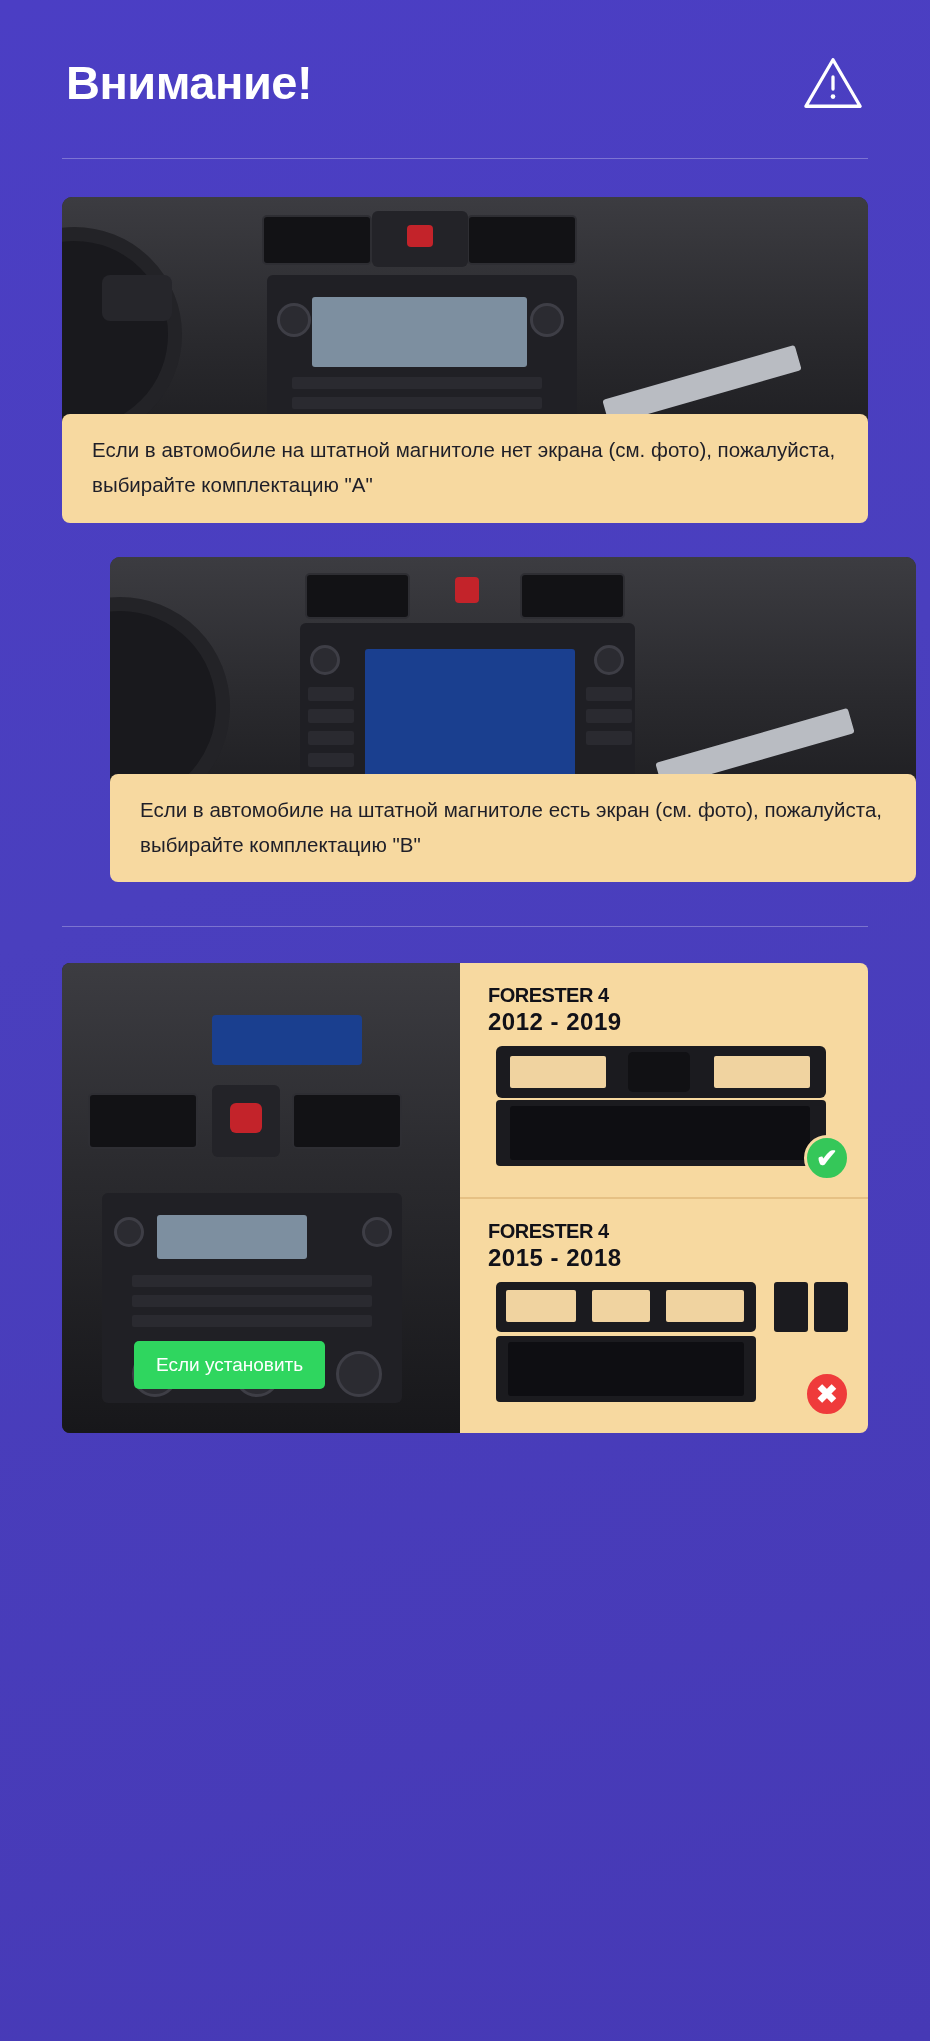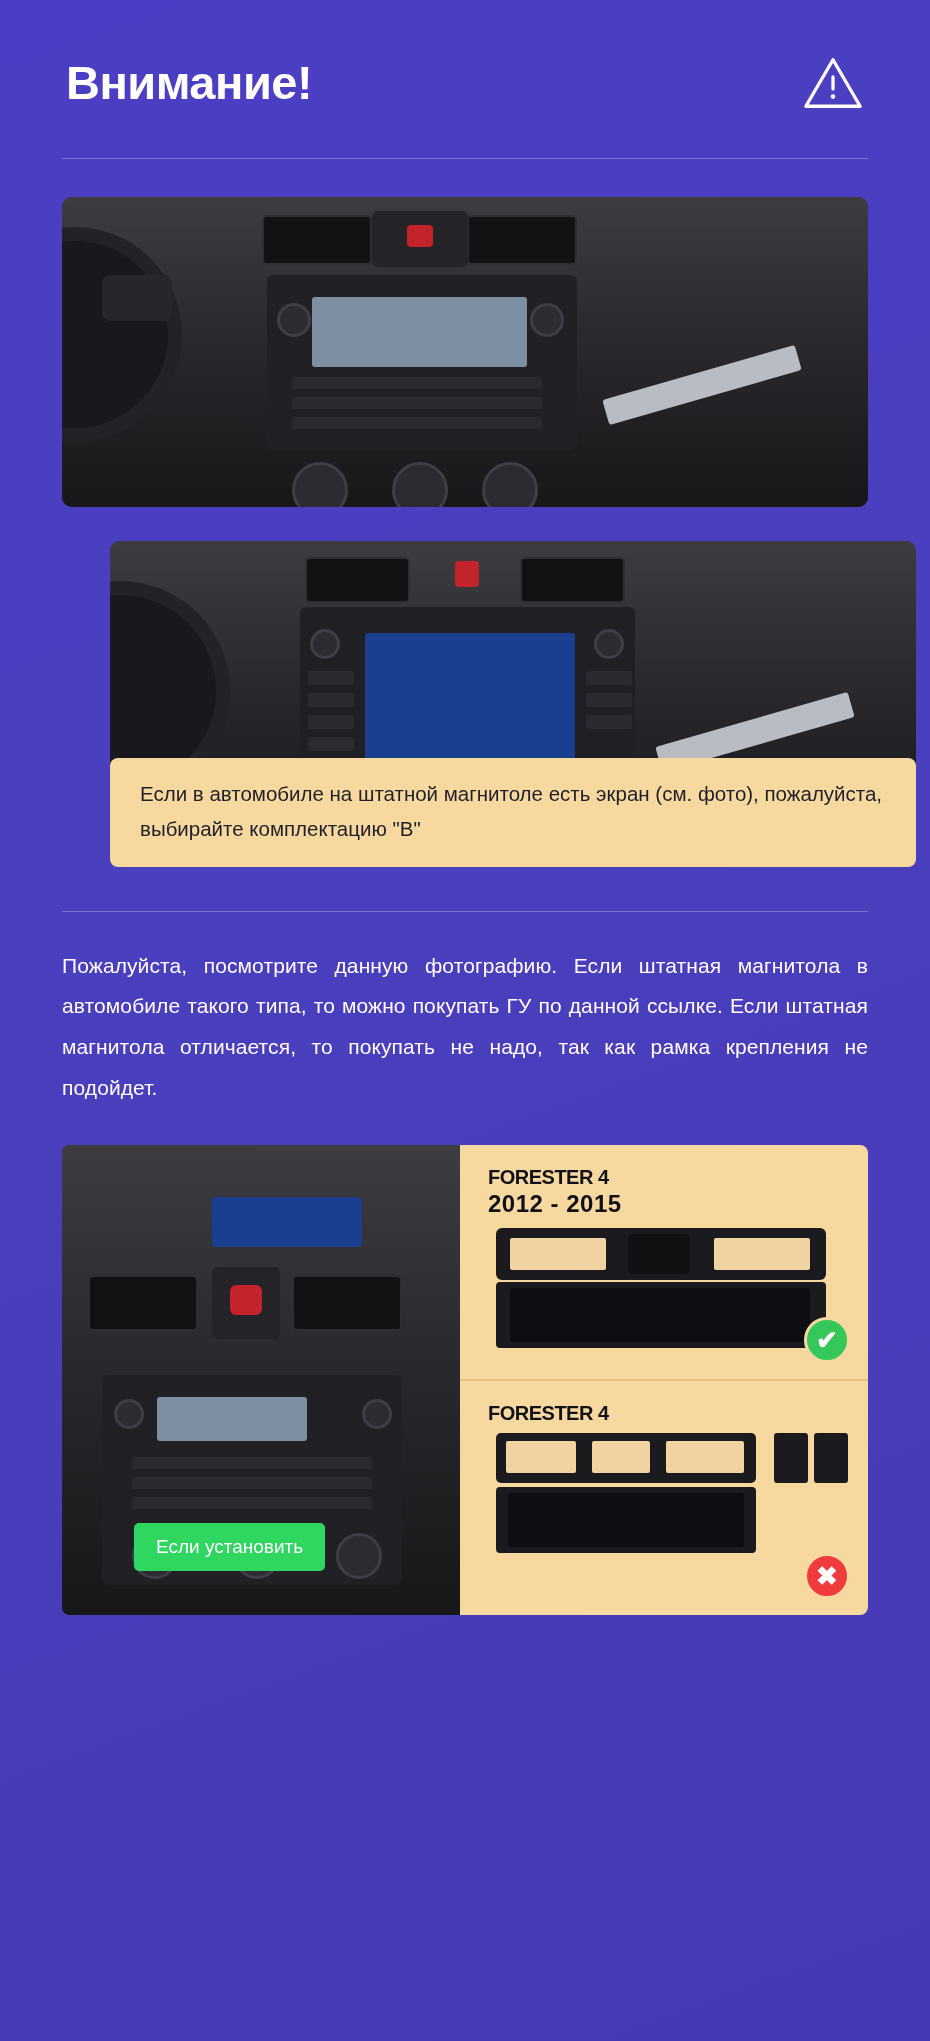--- a/index.html
+++ b/index.html
@@ -198,20 +198,21 @@
         <div class="knob" style="left:468px; top:106px; width:34px; height:34px;"></div>
         <div class="btn" style="left:230px; top:180px; width:250px; height:12px;"></div>
         <div class="btn" style="left:230px; top:200px; width:250px; height:12px;"></div>
         <div class="btn" style="left:230px; top:220px; width:250px; height:12px;"></div>
         <div class="knob" style="left:230px; top:265px; width:56px; height:56px;"></div>
         <div class="knob" style="left:330px; top:265px; width:56px; height:56px;"></div>
         <div class="knob" style="left:420px; top:265px; width:56px; height:56px;"></div>
         <div class="strip" style="left:540px; top:175px; width:200px; height:26px; transform:rotate(-16deg); background:#b9bcc2;"></div>
       </div>
     </div>
+    <div class="caption">Если в автомобиле на штатной магнитоле нет экрана (см. фото), пожалуйста, выбирайте комплектацию "A"</div>
   </div>
 
   <div class="photo-block" style="margin-top:34px;padding-left:48px;">
     <div class="photo">
       <div class="dash">
         <div class="bg"></div>
         <div class="wheel" style="left:-100px; top:40px; width:220px; height:220px;"></div>
         <div class="vent" style="left:195px; top:16px; width:105px; height:46px;"></div>
         <div class="vent" style="left:410px; top:16px; width:105px; height:46px;"></div>
         <div class="hazard" style="left:345px; top:20px; width:24px; height:26px;"></div>
@@ -230,21 +231,20 @@
         <div class="knob" style="left:345px; top:268px; width:54px; height:54px;"></div>
         <div class="knob" style="left:450px; top:268px; width:54px; height:54px;"></div>
         <div class="strip" style="left:545px; top:178px; width:200px; height:26px; transform:rotate(-16deg); background:#b9bcc2;"></div>
       </div>
     </div>
     <div class="caption">Если в автомобиле на штатной магнитоле есть экран (см. фото), пожалуйста, выбирайте комплектацию "B"</div>
   </div>
 
   <div class="intro-divider"></div>
 
-  <div class="intro-text">Пожалуйста, посмотрите данную фотографию. Если штатная магнитола в автомобиле такого типа, то можно покупать ГУ по данной ссылке. Если штатная магнитола отличается, то покупать не надо, так как рамка крепления не подойдет.</div>
 
   <div class="compat">
     <div class="compat-left">
       <div class="dash">
         <div class="bg"></div>
         <div class="screen blue" style="left:150px; top:52px; width:150px; height:50px; border-radius:4px;"></div>
         <div class="vent" style="left:26px; top:130px; width:110px; height:56px;"></div>
         <div class="vent" style="left:230px; top:130px; width:110px; height:56px;"></div>
         <div class="panel" style="left:150px; top:122px; width:68px; height:72px; background:#232328;"></div>
         <div class="hazard" style="left:168px; top:140px; width:32px; height:30px; border-radius:6px;"></div>
@@ -259,34 +259,35 @@
         <div class="knob" style="left:172px; top:388px; width:46px; height:46px;"></div>
         <div class="knob" style="left:274px; top:388px; width:46px; height:46px;"></div>
       </div>
       <div class="install-pill">Если установить</div>
     </div>
 
     <div class="compat-right">
 
       <div class="fit-card">
         <div class="model-name">FORESTER 4</div>
-        <div class="model-years">2012 - 2015</div>
+        <div class="model-years">2012 - 2019</div>
         <div class="unit-art">
           <div class="frame" style="left:8px; top:0px; width:330px; height:52px; border-radius:6px;"></div>
           <div class="beige" style="left:22px; top:10px; width:96px; height:32px;"></div>
           <div class="beige" style="left:226px; top:10px; width:96px; height:32px;"></div>
           <div class="frame" style="left:140px; top:6px; width:62px; height:40px; background:#111114;"></div>
           <div class="frame" style="left:8px; top:54px; width:330px; height:66px; border-radius:4px;"></div>
           <div class="glass" style="left:22px; top:60px; width:300px; height:54px;"></div>
         </div>
         <div class="badge ok">✔</div>
       </div>
 
       <div class="fit-card">
         <div class="model-name">FORESTER 4</div>
+        <div class="model-years">2015 - 2018</div>
         <div class="unit-art">
           <div class="frame" style="left:8px; top:0px; width:260px; height:50px; border-radius:5px;"></div>
           <div class="beige" style="left:18px; top:8px; width:70px; height:32px;"></div>
           <div class="beige" style="left:104px; top:8px; width:58px; height:32px;"></div>
           <div class="beige" style="left:178px; top:8px; width:78px; height:32px;"></div>
           <div class="frame" style="left:286px; top:0px; width:34px; height:50px; border-radius:3px;"></div>
           <div class="frame" style="left:326px; top:0px; width:34px; height:50px; border-radius:3px;"></div>
           <div class="frame" style="left:8px; top:54px; width:260px; height:66px; border-radius:4px;"></div>
           <div class="glass" style="left:20px; top:60px; width:236px; height:54px;"></div>
         </div>

